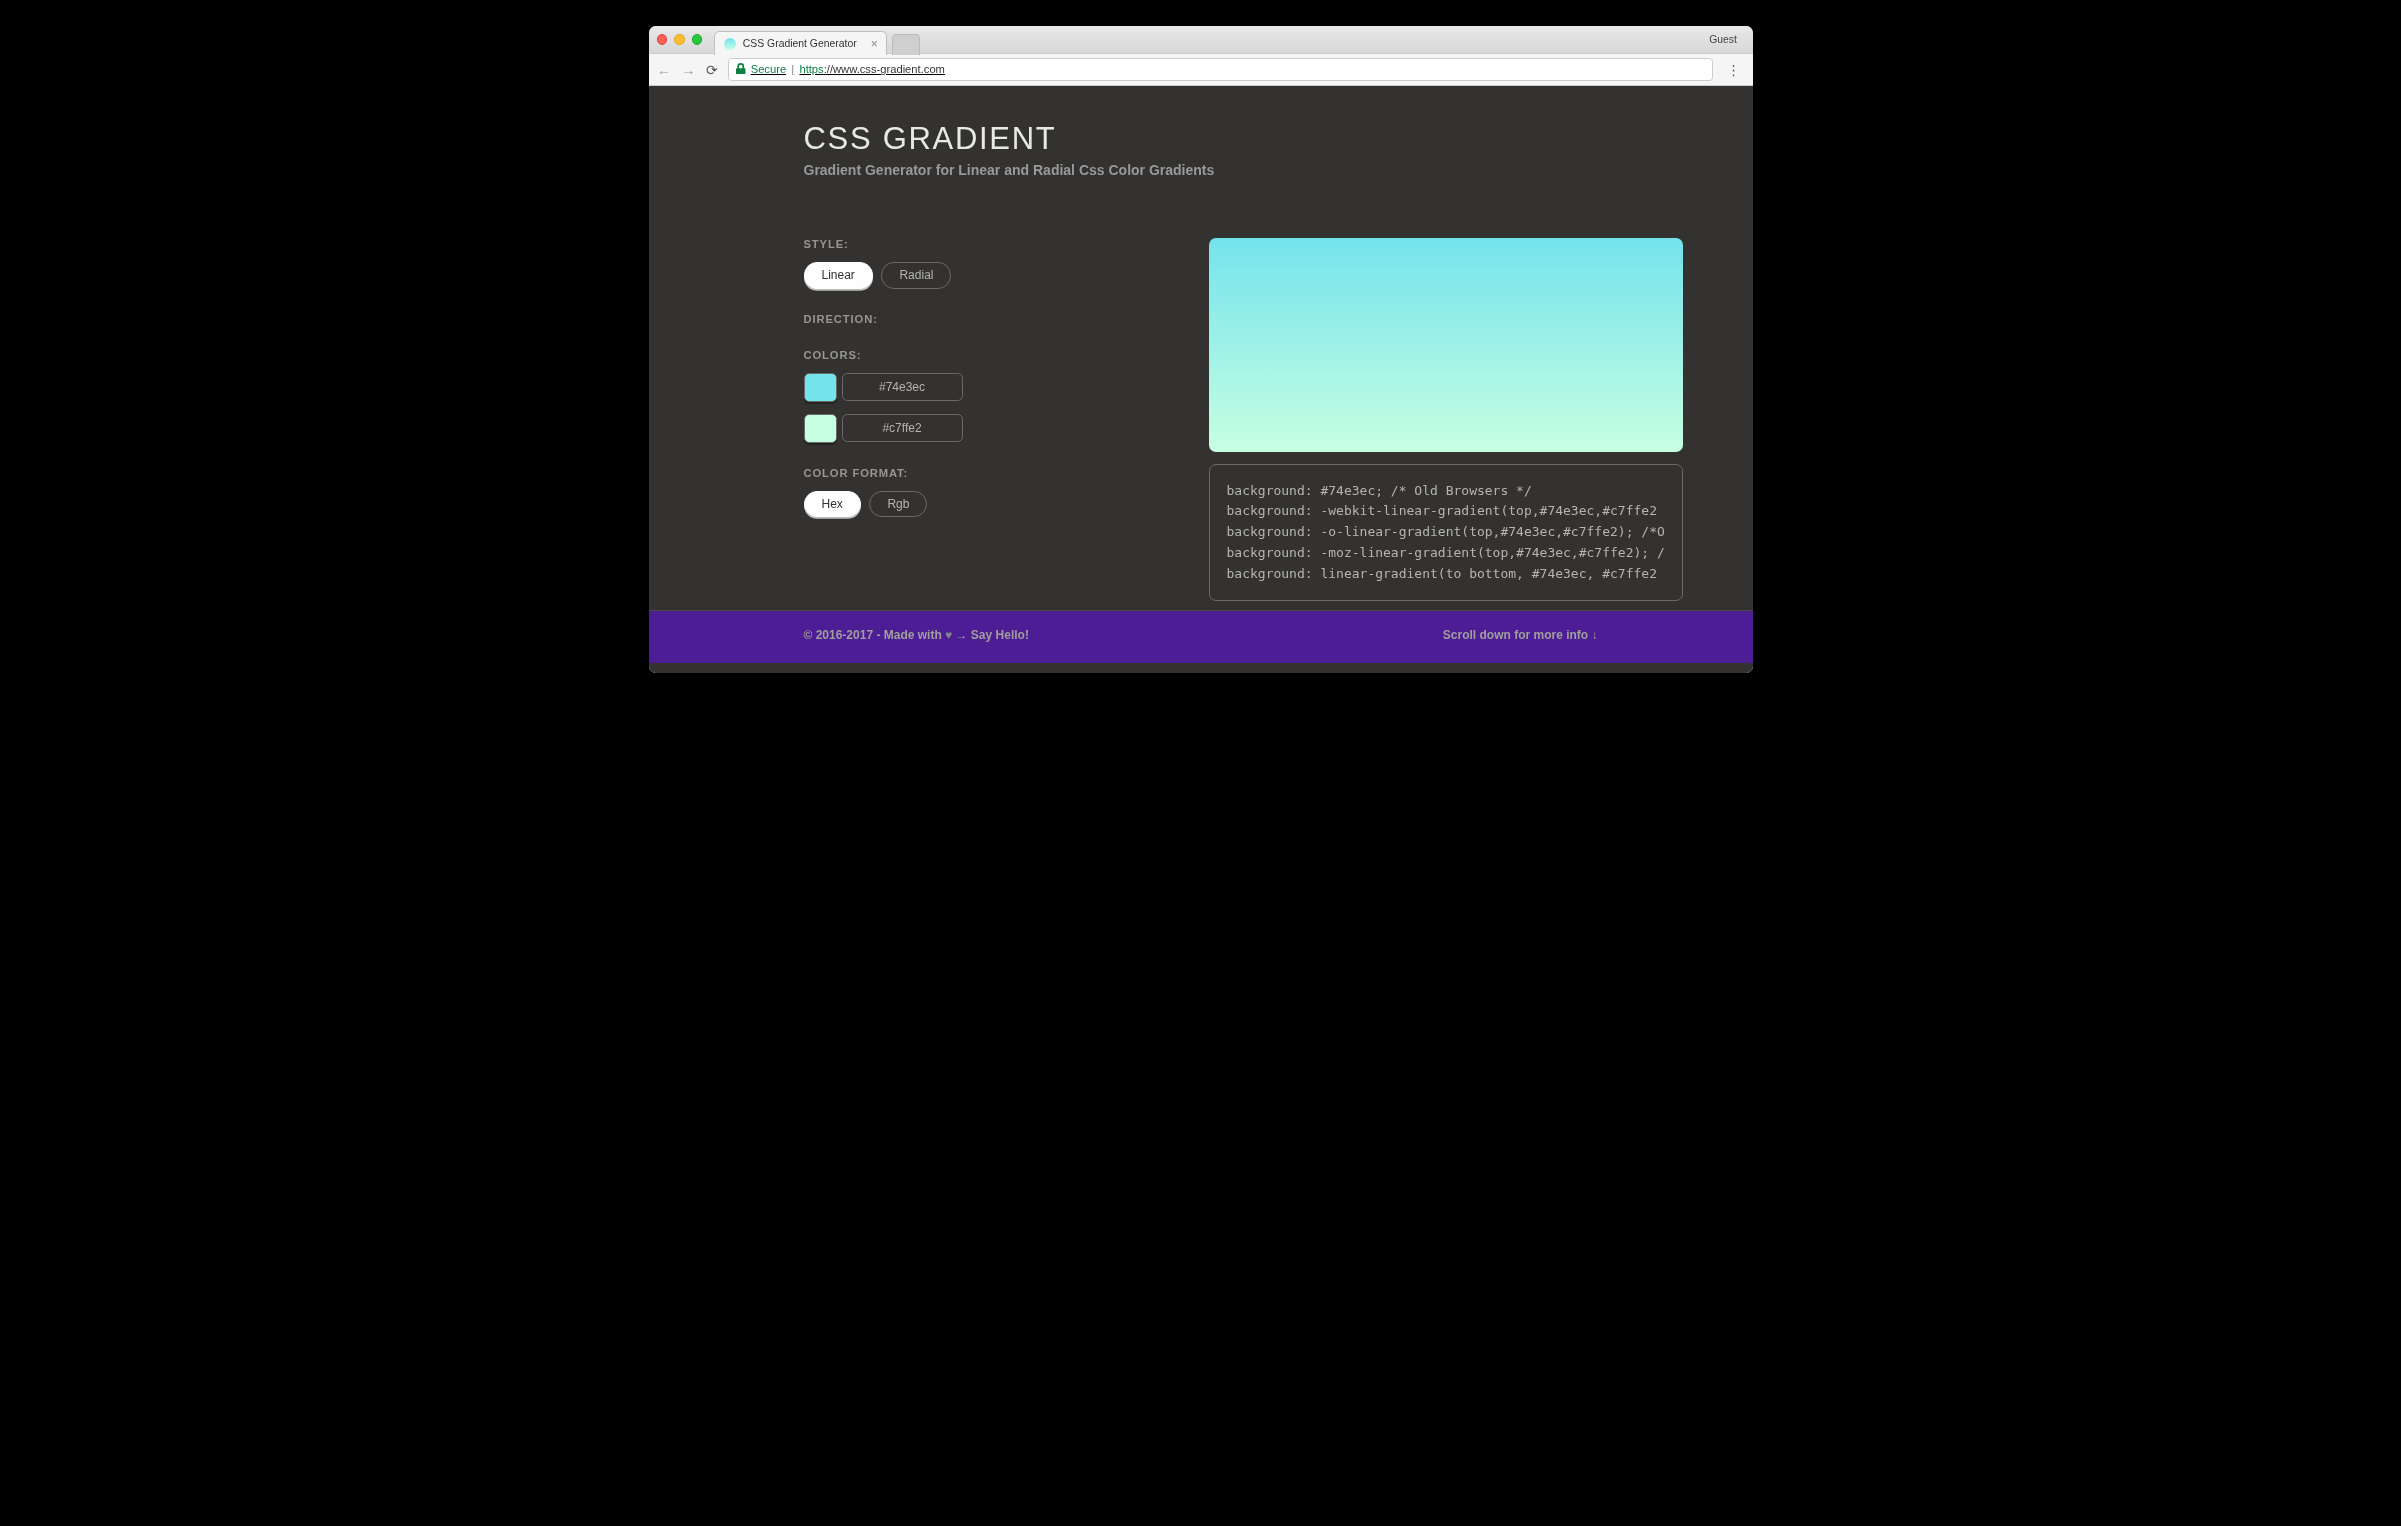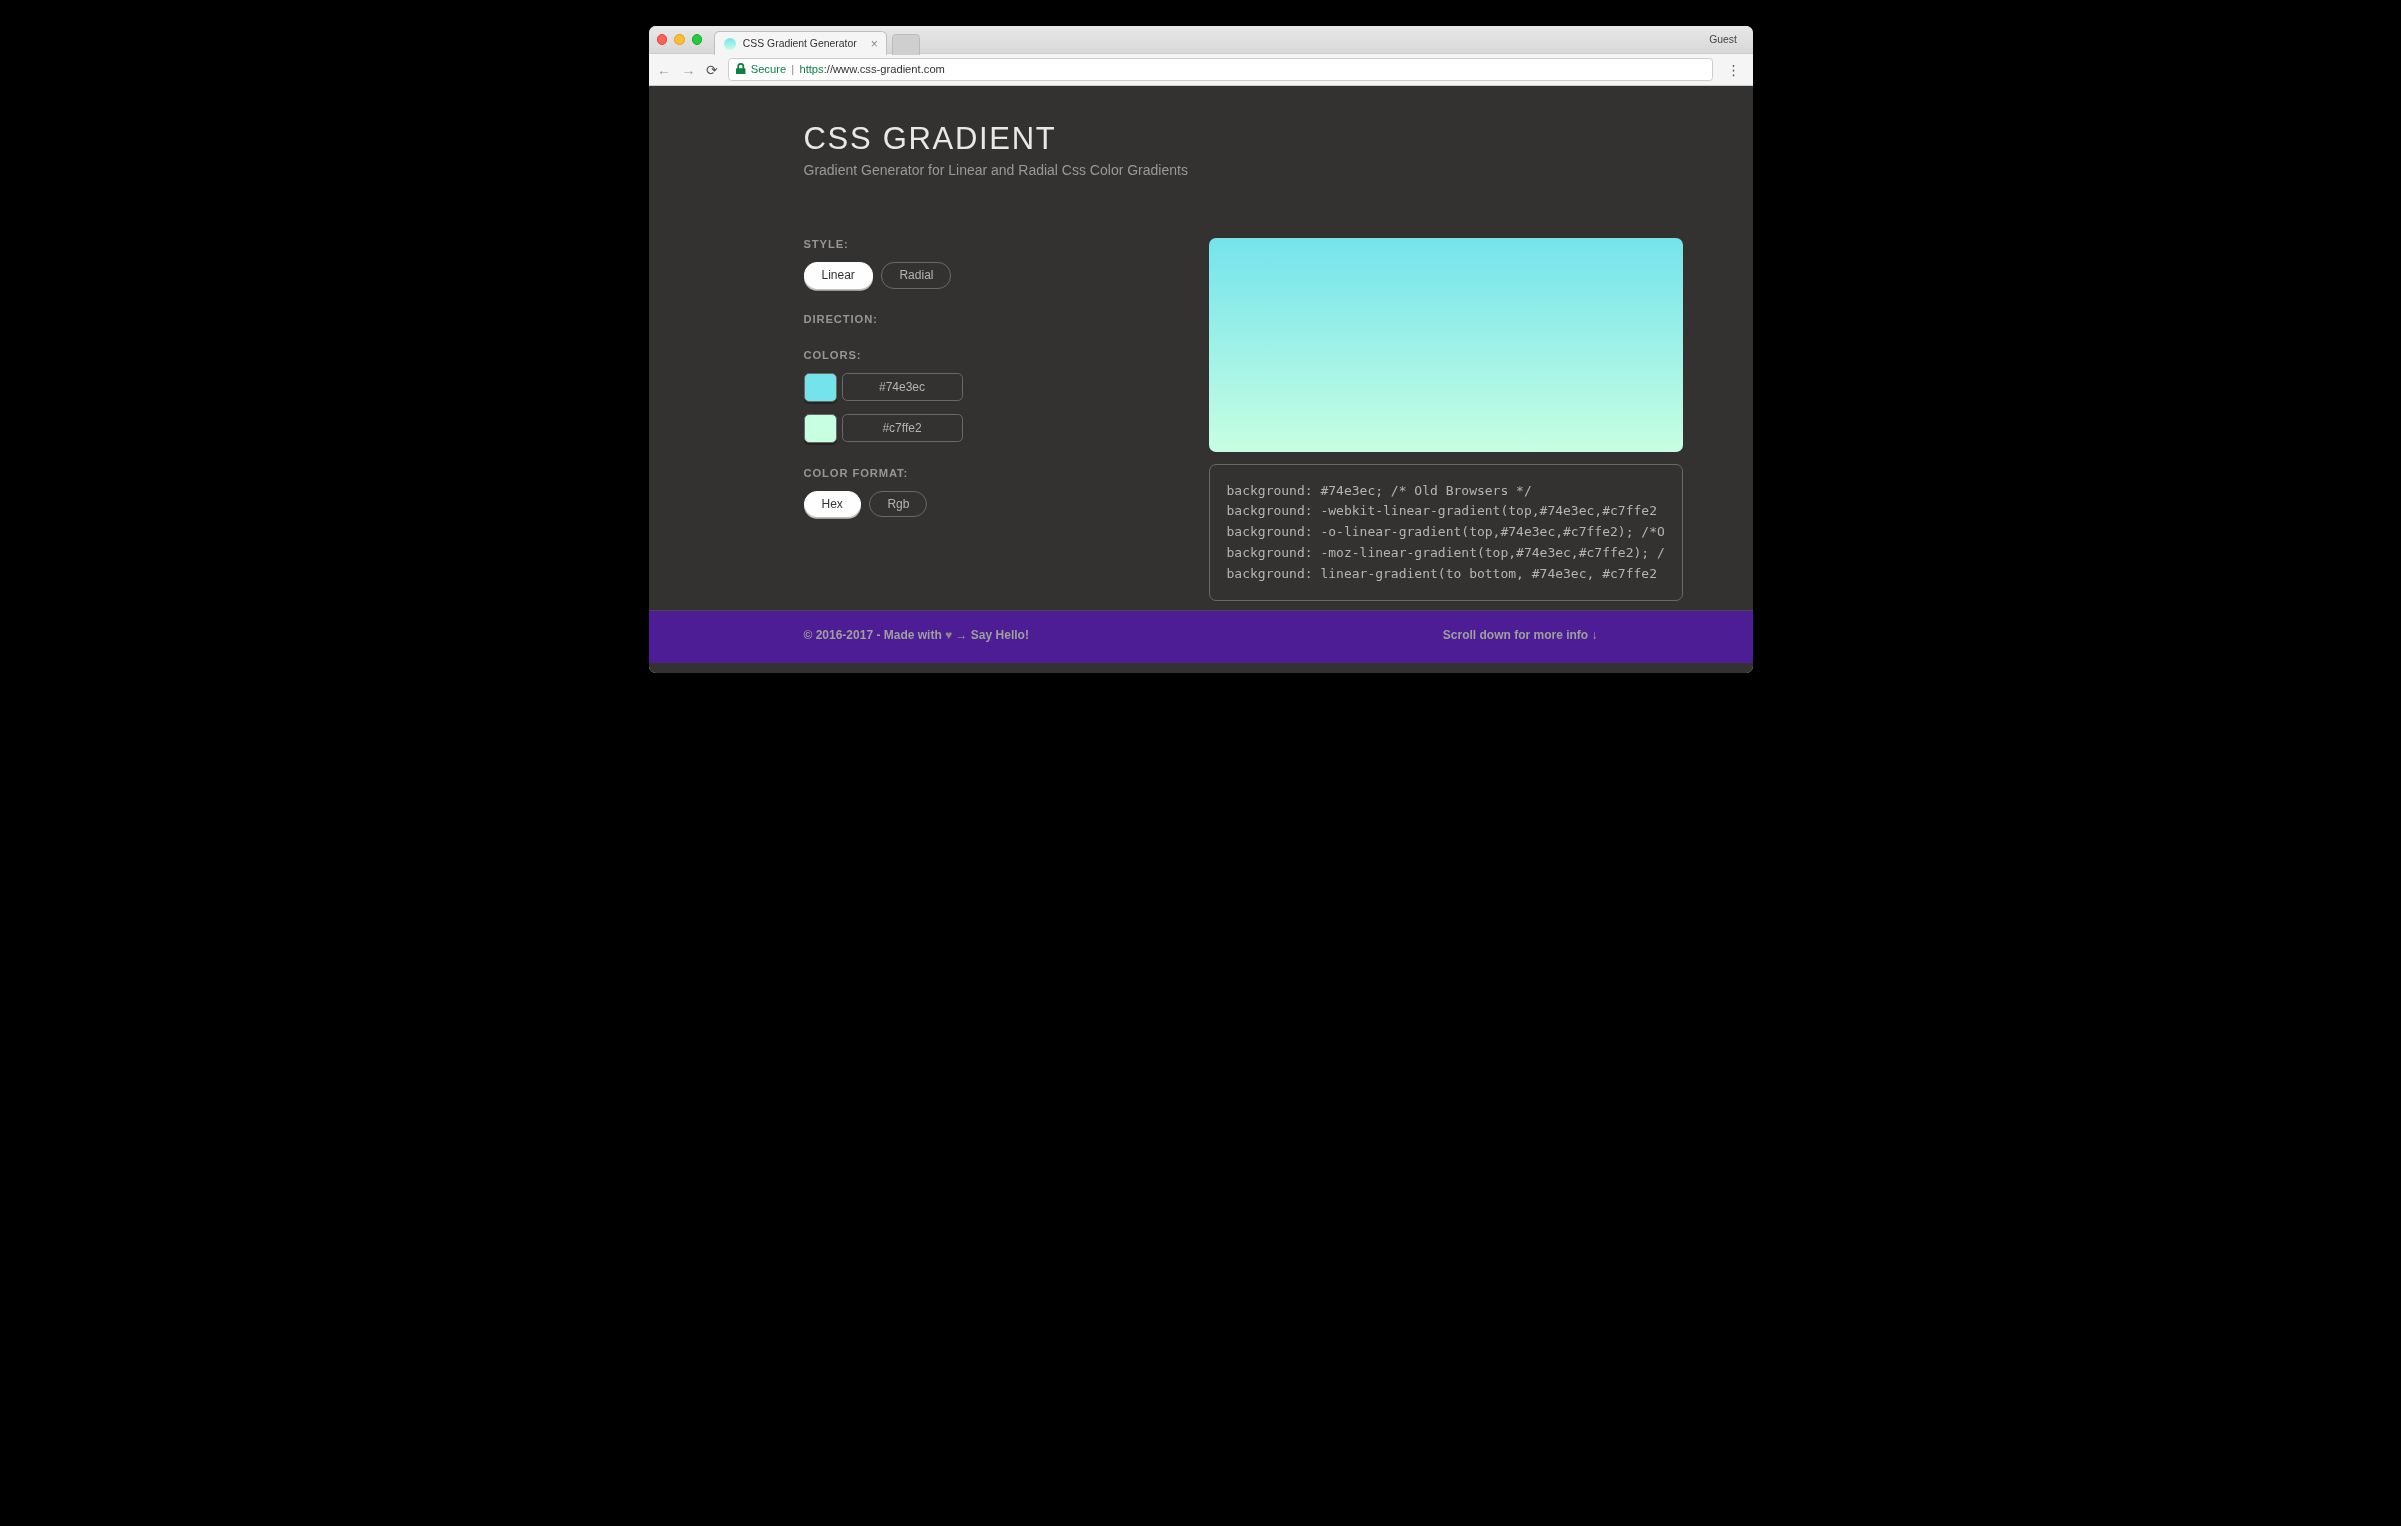--- a/index.html
+++ b/index.html
@@ -83,20 +83,21 @@
     flex:1;
     background:#fff;
     border:0.9px solid #ccc;
     border-radius:3.5px;
     height:22.4px;
     display:flex;
     align-items:center;
     padding:0 7px;
     font-size:11.2px;
     gap:5.2px;
+    text-decoration:underline;
   }
   .lock{color:#0b8043;font-size:10.4px;}
   .secure{color:#0b8043;font-size:11.2px;}
   .sep{color:#888;font-size:11.2px;}
   .url-proto{color:#0b8043;}
   .url-rest{color:#333;}
   .menu-dots{color:#555;font-size:14px;padding:0 3.5px;}
   
   .page{
     background:#333230;
@@ -113,21 +114,21 @@
   h1.page-title{
     font-size:31px;
     letter-spacing:1.7px;
     color:#e8e8e6;
     font-weight:400;
   }
   .subtitle{
     font-size:14px;
     color:#999;
     margin-top:5.2px;
-    font-weight:400;
+    font-weight:700;
   }
   .layout{
     display:flex;
     gap:43px;
     margin-top:60px;
   }
   .left{flex:0 0 362px;}
   .right{flex:1;}
   .section-label{
     text-transform:uppercase;

